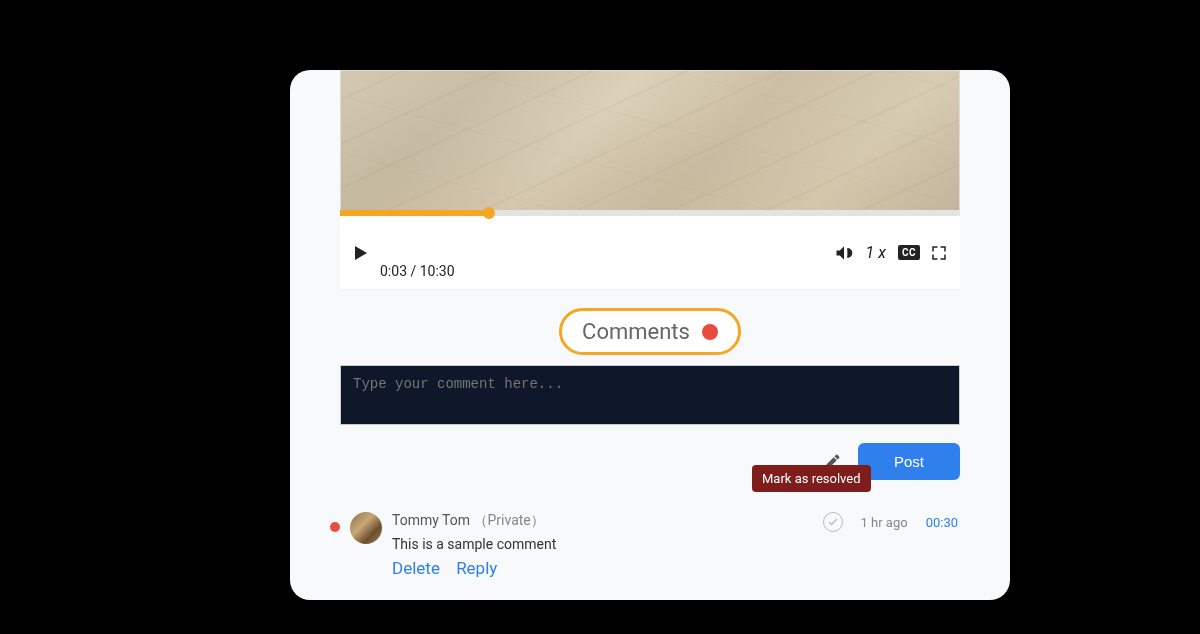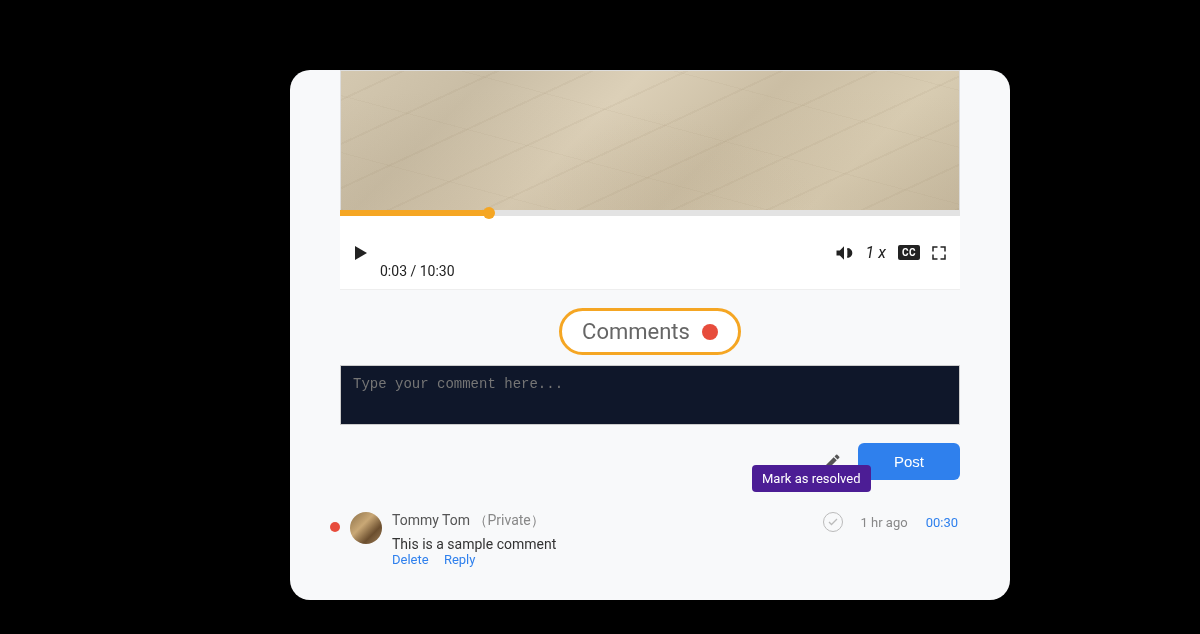--- a/index.html
+++ b/index.html
@@ -139,21 +139,21 @@
       border: none;
       border-radius: 6px;
       padding: 10px 36px;
       font-size: 15px;
       cursor: pointer;
     }
     .tooltip {
       position: absolute;
       left: 462px;
       top: 395px;
-      background: #4c1d95;
+      background: #7f1d1d;
       color: #fff;
       font-size: 13px;
       padding: 6px 10px;
       border-radius: 4px;
       white-space: nowrap;
     }
     .comment-item {
       margin: 32px 40px 0;
       display: flex;
       align-items: flex-start;
@@ -178,21 +178,22 @@
       font-size: 14px;
       color: #555;
     }
     .private-tag { color: #888; }
     .comment-text {
       font-size: 14px;
       color: #333;
       margin-top: 6px;
     }
     .comment-links {
-      font-size: 13px;
+      margin-top: 6px;
+      font-size: 17px;
     }
     .comment-links a {
       color: #2f80ed;
       text-decoration: none;
       margin-right: 12px;
       cursor: pointer;
     }
     .comment-meta {
       position: absolute;
       right: 12px;

